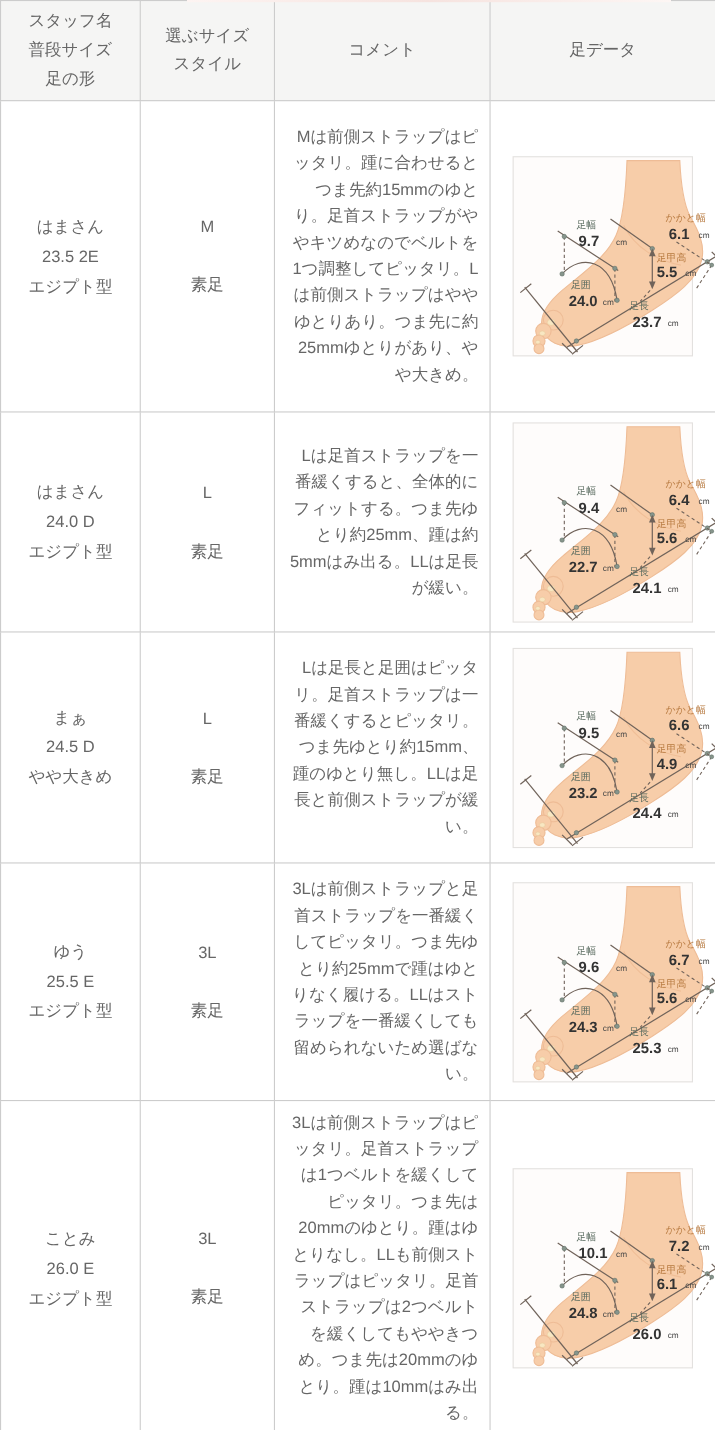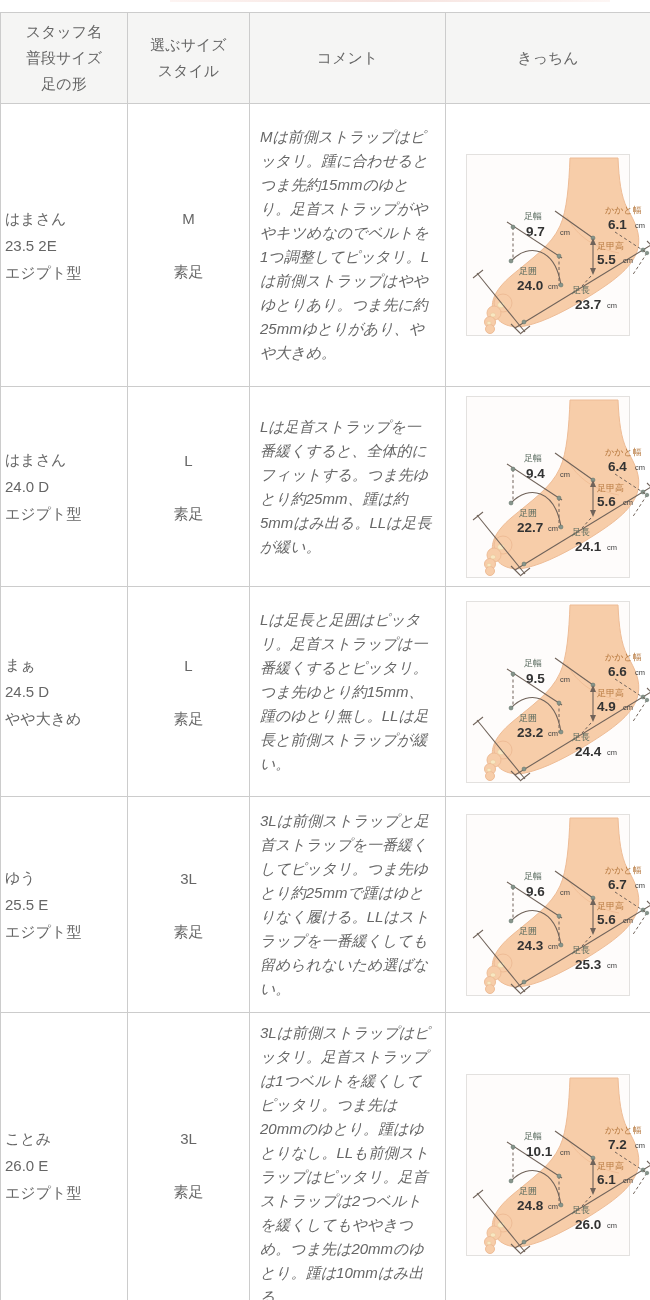--- a/index.html
+++ b/index.html
@@ -7,21 +7,21 @@
     padding: 0;
     background: #ffffff;
     font-family: "Liberation Sans", "DejaVu Sans", sans-serif;
   }
   .page {
     position: relative;
     width: 650px;
     height: 1300px;
     overflow: hidden;
     box-sizing: border-box;
-    padding-top: 12px;
+    padding-top: 0;
     background: #ffffff;
   }
   .top-artifact {
     position: absolute;
     top: 0;
     right: 40px;
     width: 440px;
     height: 2px;
     background: linear-gradient(to right, #fdf4f2, #f6e3df, #fdf6f4);
   }
@@ -52,34 +52,34 @@
     padding: 2px;
   }
   tbody tr:nth-child(1) { height: 283px; }
   tbody tr:nth-child(2) { height: 200px; }
   tbody tr:nth-child(3) { height: 210px; }
   tbody tr:nth-child(4) { height: 216px; }
   tbody tr:nth-child(5) { height: 290px; }
   tbody tr:last-child td { border-bottom: 2px solid #a9a9a9; }
 
   td.staff-cell {
+    text-align: center;
     line-height: 27px;
     padding: 4px;
   }
   td.size-cell {
     text-align: center;
     line-height: 27px;
     padding: 4px;
   }
   td.size-cell .chosen { margin-bottom: 26px; }
   td.comment-cell {
-    text-align: left;
+    text-align: right;
     line-height: 24px;
     padding: 8px 10px;
-    font-style: italic;
   }
   td.foot-cell {
     text-align: center;
     padding: 2px;
   }
   .foot-box {
     display: inline-block;
     width: 164px;
     height: 182px;
     border: 1px solid #e3e1df;
@@ -116,21 +116,21 @@
         <col class="c4">
     </colgroup>
     <thead>
       <tr>
         <th>スタッフ名
 普段サイズ
 足の形</th>
         <th>選ぶサイズ
 スタイル</th>
         <th>コメント</th>
-        <th>きっちん</th>
+        <th>足データ</th>
       </tr>
     </thead>
     <tbody id="rows-host">
   <tr>
     <td class="staff-cell">
       <div>はまさん</div>
       <div>23.5 2E</div>
       <div>エジプト型</div>
     </td>
     <td class="size-cell">

